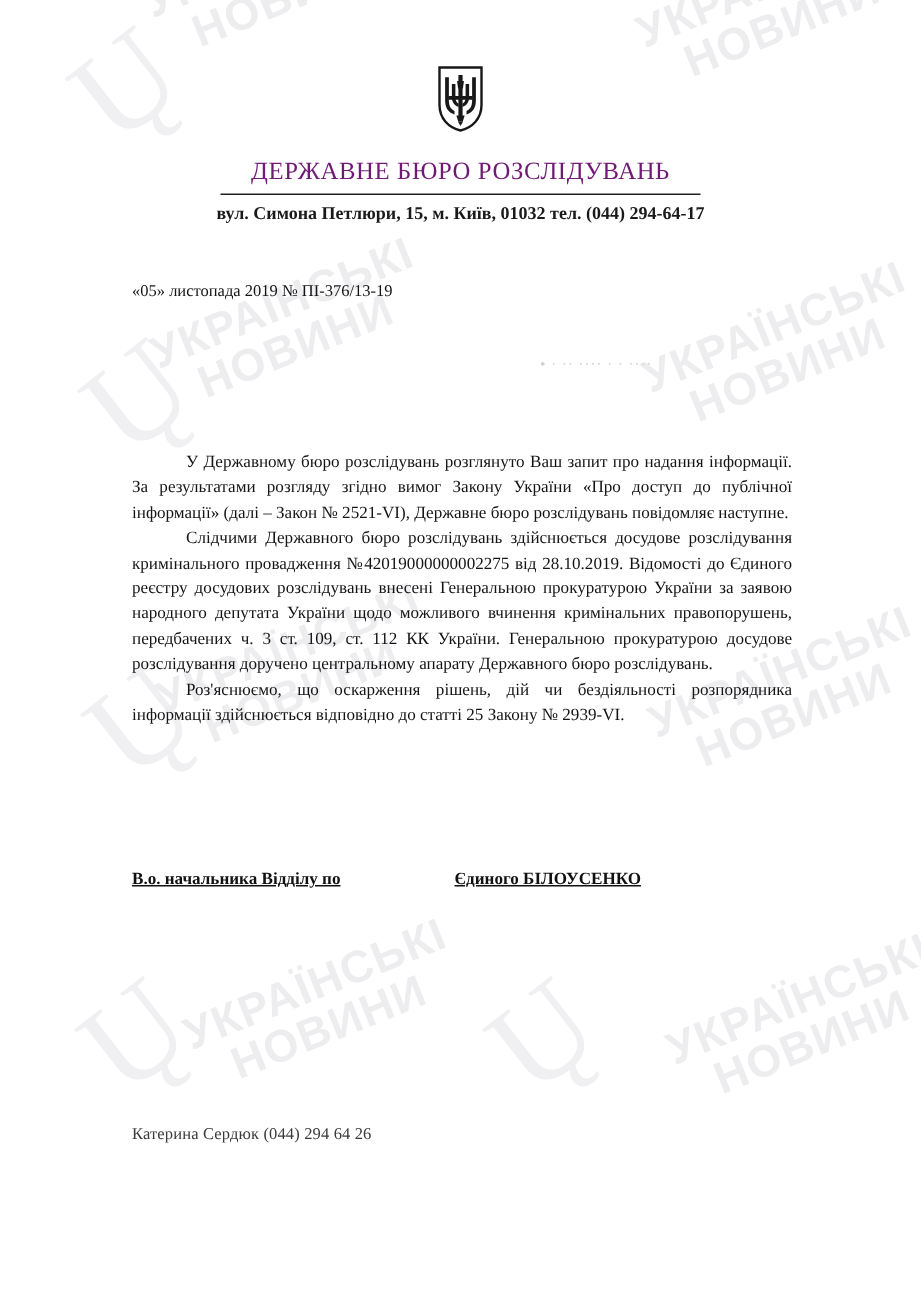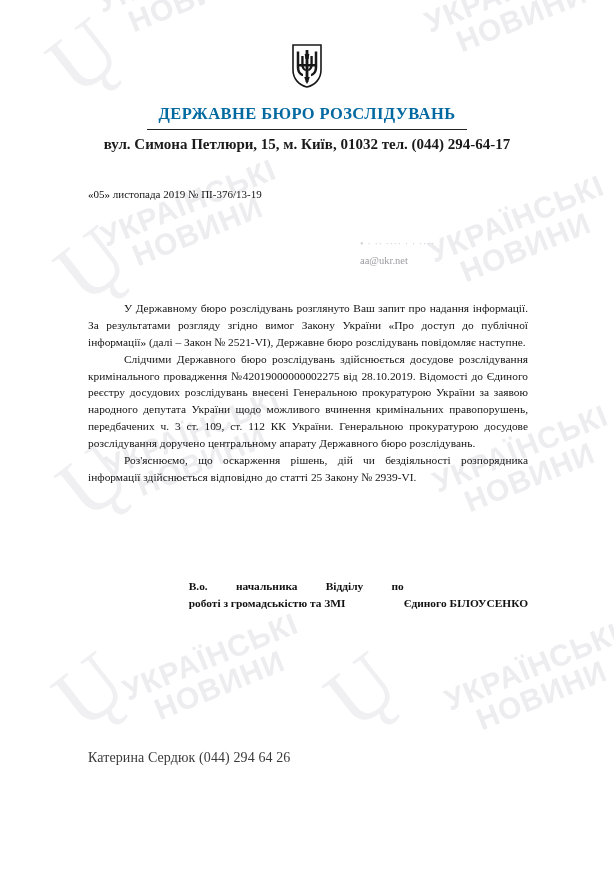--- a/index.html
+++ b/index.html
@@ -73,33 +73,33 @@
   
   .letterhead {
     position: absolute;
     left: 0; right: 0;
     top: 104px;
     text-align: center;
   }
   .org-title {
     font-family: "Liberation Serif", serif;
     font-size: 16.5px;
-    font-weight: 700;
+    font-weight: 400;
     letter-spacing: 0.4px;
-    color: #0369a1;
+    color: #701a75;
     margin: 0;
   }
   .rule {
     width: 320px;
     height: 1px;
     background: #222;
     margin: 5px auto 4px auto;
   }
   .org-addr {
-    font-size: 15px;
+    font-size: 12px;
     font-weight: 700;
     color: #1a1a1a;
     margin: 0;
     line-height: 1.35;
   }
   .org-mail {
     font-size: 9.5px;
     font-weight: 400;
     color: #1a1a1a;
     margin: 0;
@@ -165,40 +165,41 @@
     left: 88px;
     top: 578px;
     width: 440px;
     font-size: 11.4px;
     font-weight: 700;
     color: #111;
     line-height: 1.5;
   }
   .sig-rows {
     display: flex;
-    justify-content: flex-end;
+    justify-content: flex-start;
     align-items: flex-end;
+    text-decoration: underline;
   }
   .sig-title {
     width: 215px;
     text-align: justify;
     text-align-last: justify;
   }
   .sig-title div:last-child { text-align-last: left; }
   .sig-name {
     white-space: nowrap;
     padding-bottom: 0px;
   }
 
   
   .footer-contact {
     position: absolute;
     left: 88px;
     top: 750px;
-    font-size: 14px;
+    font-size: 11px;
     color: #3a3a3a;
     letter-spacing: 0.1px;
   }
 </style>
 </head>
 <body>
 
 <div class="page">
 
   <div class="watermark-layer">
@@ -283,34 +284,32 @@
       <div class="rule"></div>
       <div class="org-addr">вул. Симона Петлюри, 15, м. Київ, 01032 тел. (044) 294-64-17</div>
     </div>
 
     <div class="refblock">
       <div>«05» листопада 2019 № ПІ-376/13-19</div>
     </div>
 
     <div class="recipient">
       <div class="redacted">• ·   ··  ···· ·  · ····</div>
-      <div class="email">aa@ukr.net</div>
     </div>
 
     <div class="body-text">
       <p>У Державному бюро розслідувань розглянуто Ваш запит про надання інформації. За результатами розгляду згідно вимог Закону України «Про доступ до публічної інформації» (далі – Закон № 2521-VI), Державне бюро розслідувань повідомляє наступне.</p>
       <p>Слідчими Державного бюро розслідувань здійснюється досудове розслідування кримінального провадження №42019000000002275 від 28.10.2019. Відомості до Єдиного реєстру досудових розслідувань внесені Генеральною прокуратурою України за заявою народного депутата України щодо можливого вчинення кримінальних правопорушень, передбачених ч. 3 ст. 109, ст. 112 КК України. Генеральною прокуратурою досудове розслідування доручено центральному апарату Державного бюро розслідувань.</p>
       <p>Роз'яснюємо, що оскарження рішень, дій чи бездіяльності розпорядника інформації здійснюється відповідно до статті 25 Закону № 2939-VI.</p>
     </div>
 
     <div class="signature">
       <div class="sig-rows">
         <div class="sig-title">
           <div>В.о. начальника Відділу по</div>
-          <div>роботі з громадськістю та ЗМІ</div>
         </div>
         <div class="sig-name">Єдиного БІЛОУСЕНКО</div>
       </div>
     </div>
 
     <div class="footer-contact">Катерина Сердюк (044) 294 64 26</div>
 
   </div>
 </div>
 

